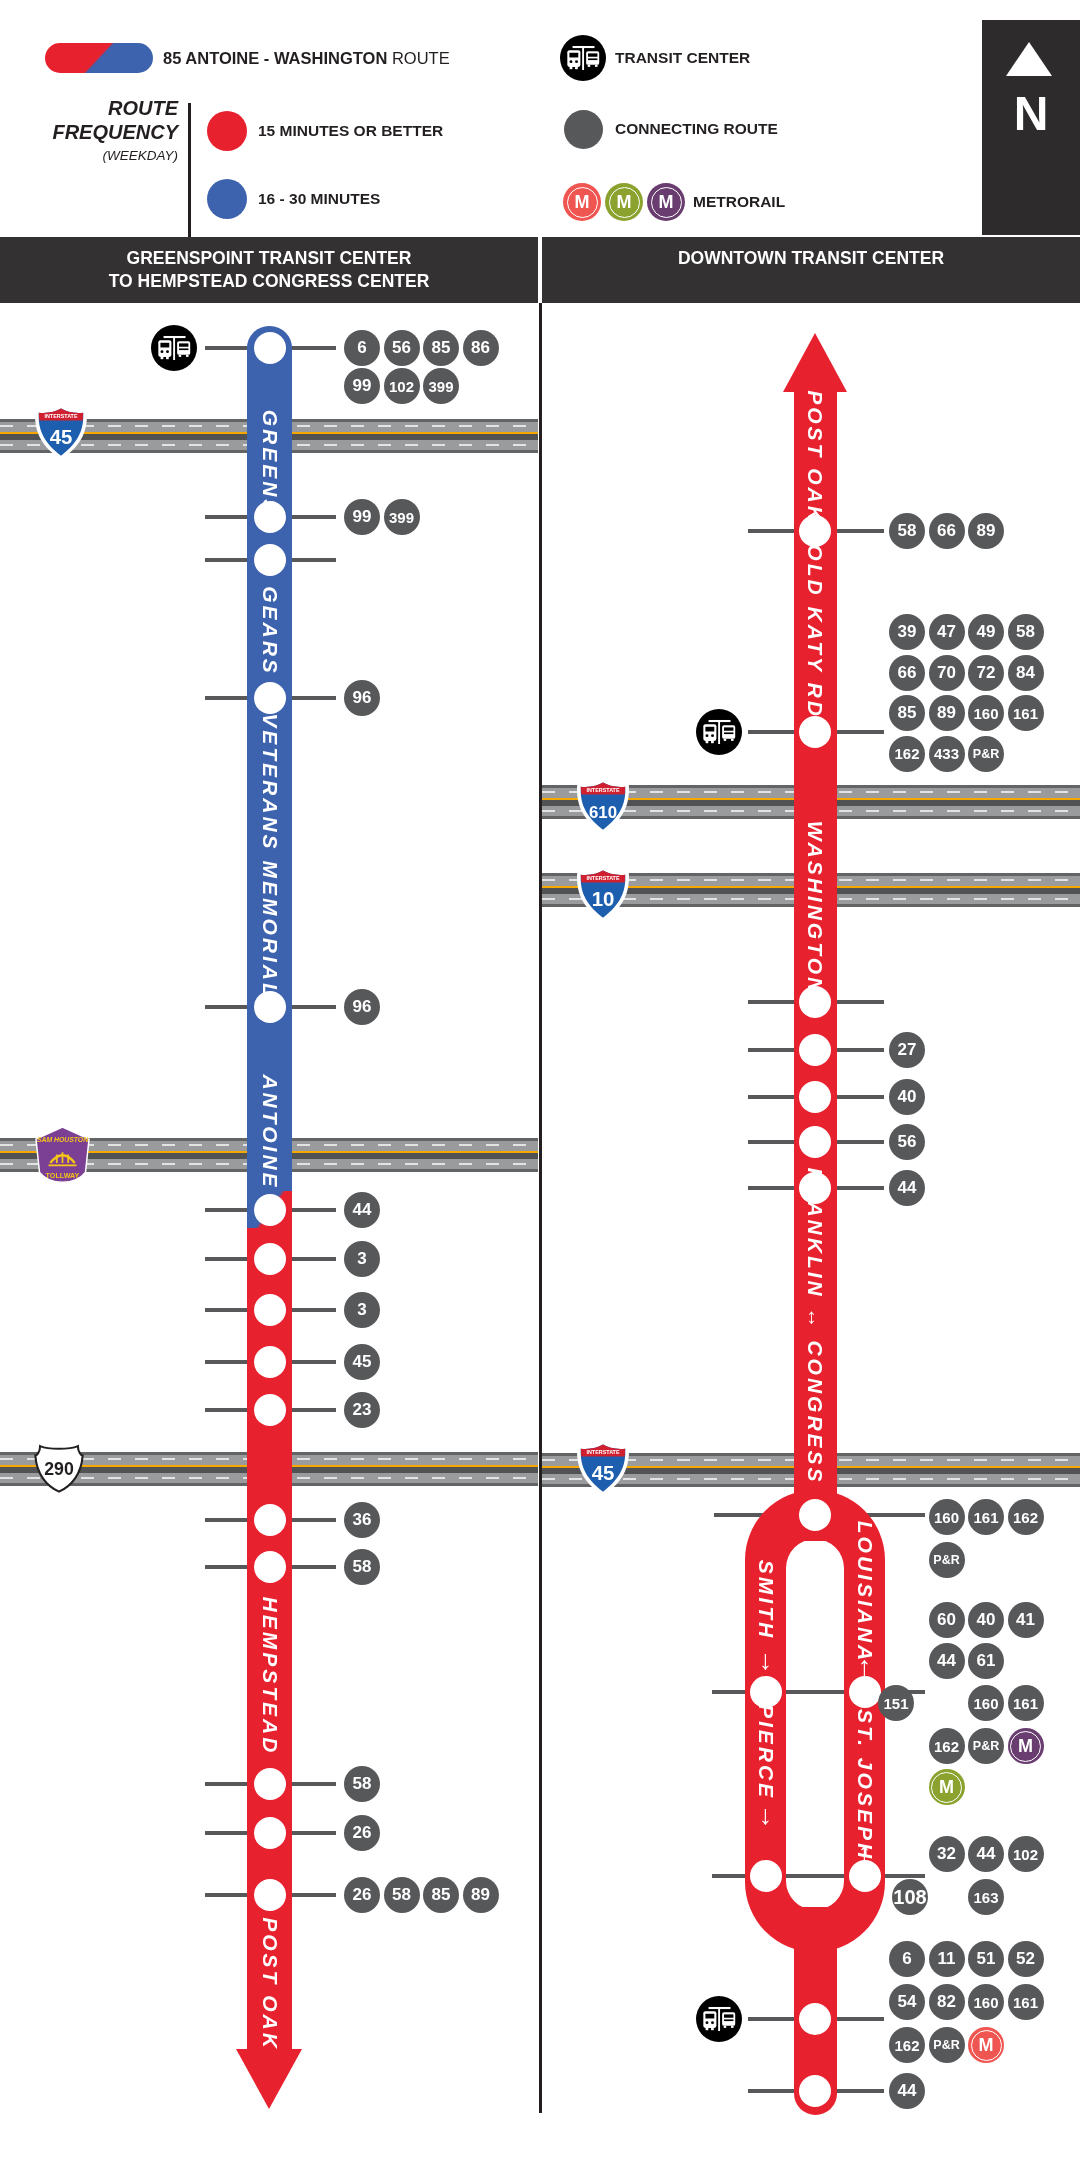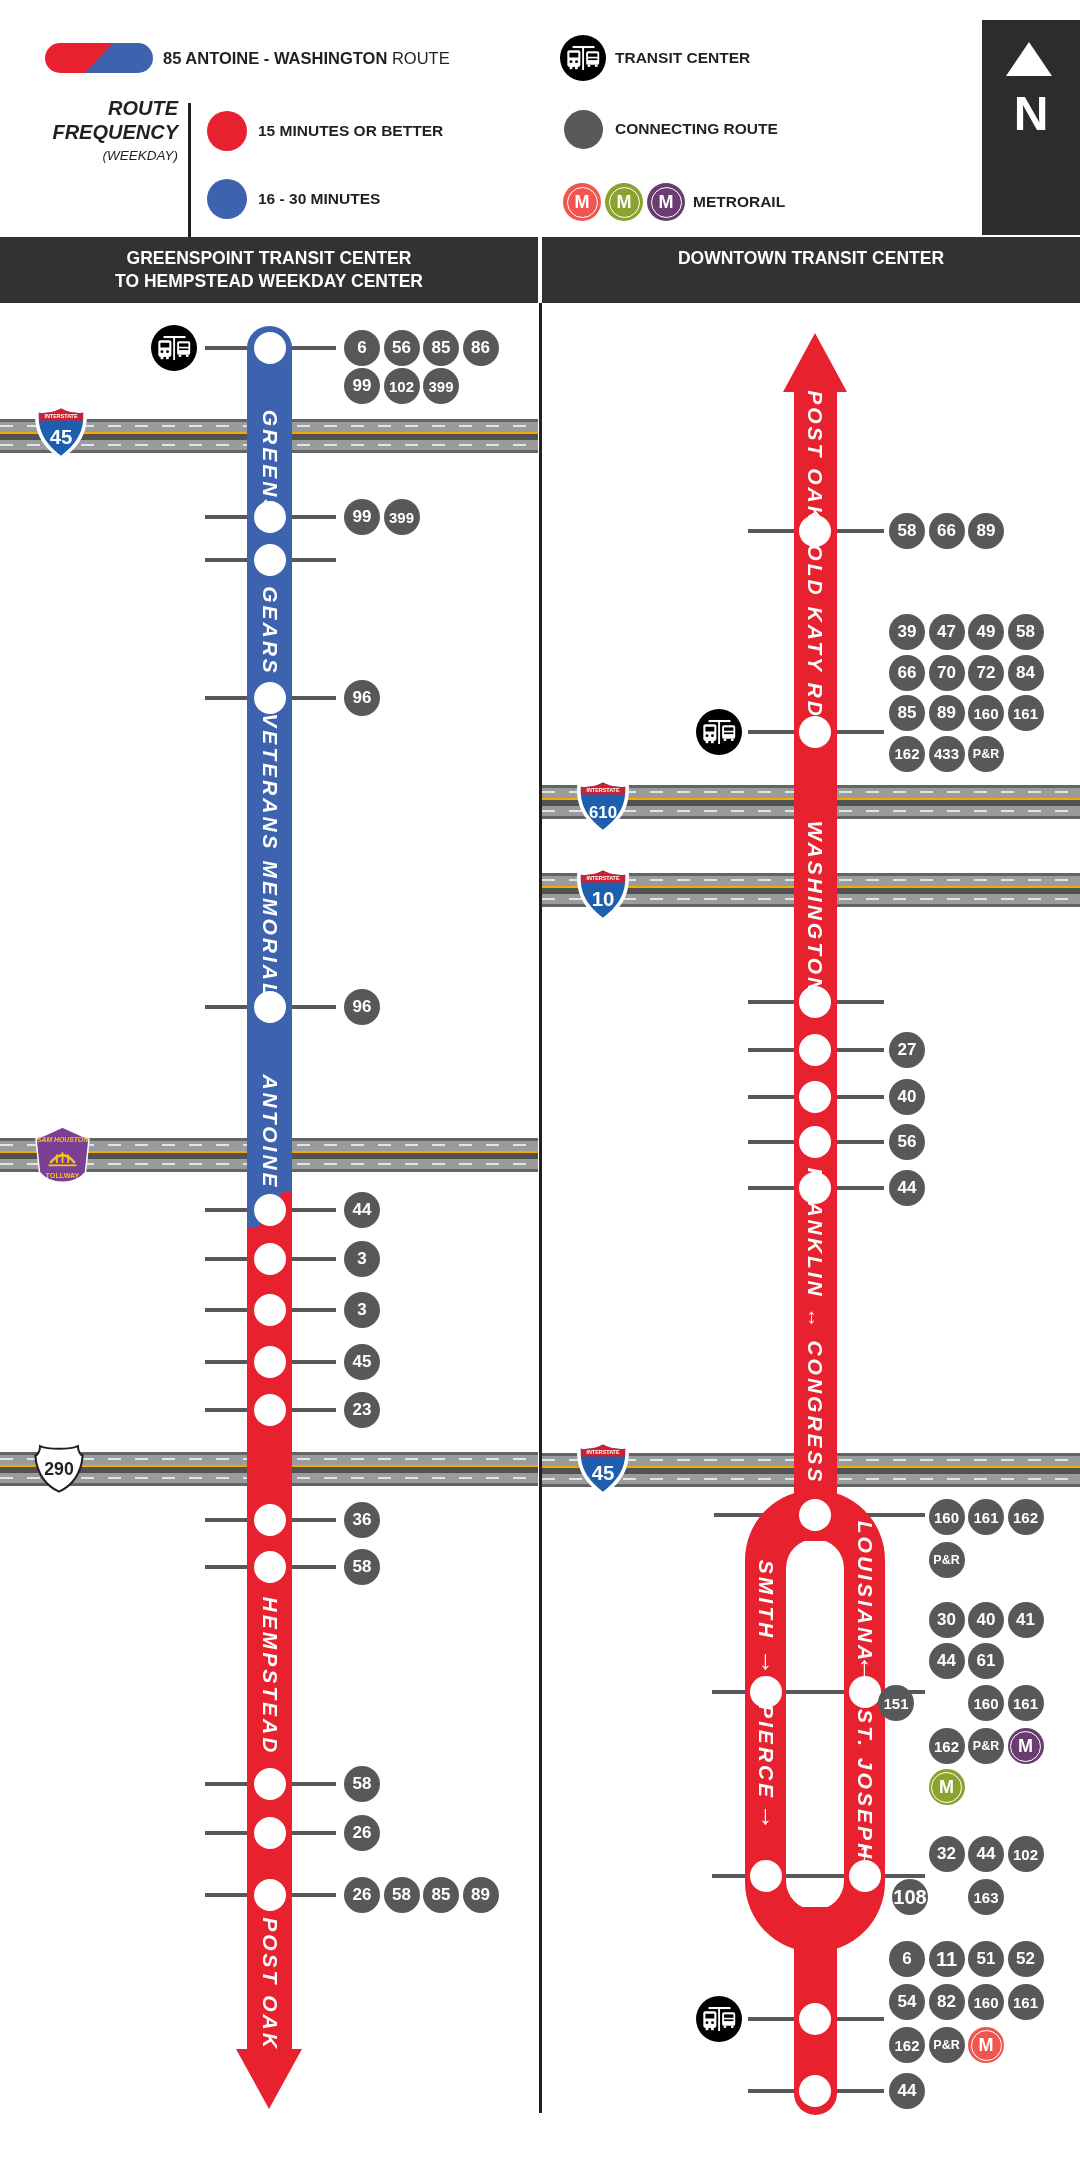--- a/index.html
+++ b/index.html
@@ -104,21 +104,21 @@
   <div class="mring">M</div>
       </div></div>
   <div class="abs legend-text" style="left:693px;top:202px;">METRORAIL</div>
 
   <div class="abs" id="north-box"></div>
   <div class="abs" id="north-tri"></div>
   <div class="abs" id="north-n">N</div>
 
   <div class="abs col-header" style="left:0;">
     <div>GREENSPOINT TRANSIT CENTER</div>
-    <div>TO HEMPSTEAD WEEKDAY CENTER</div>
+    <div>TO HEMPSTEAD CONGRESS CENTER</div>
   </div>
   <div class="abs col-header" style="left:542px;">
     <div>DOWNTOWN TRANSIT CENTER</div>
   </div>
   <div class="abs" id="col-divider"></div>
 
   <div class="abs" id="layer-highways" style="left:0;top:0;">
       <div class="hwy-band" style="left: 0px; top: 419px; width: 538px; position: absolute;"></div>
       <div class="hwy-dash" style="left: 0px; top: 425px; width: 538px; position: absolute;"></div>
       <div class="hwy-dash" style="left: 0px; top: 444px; width: 538px; position: absolute;"></div>
@@ -352,21 +352,21 @@
       <div class="bubble" style="left: 889px; top: 1124px; position: absolute; font-size: 17px;">56</div>
       <div class="dot" style="left: 799px; top: 1172px; position: absolute;"></div>
       <div class="bubble" style="left: 889px; top: 1170px; position: absolute; font-size: 17px;">44</div>
       <div class="dot" style="left: 799px; top: 1499px; position: absolute;"></div>
       <div class="bubble" style="left: 928.5px; top: 1499px; position: absolute; font-size: 15px;">160</div>
       <div class="bubble" style="left: 968px; top: 1499px; position: absolute; font-size: 15px;">161</div>
       <div class="bubble" style="left: 1007.5px; top: 1499px; position: absolute; font-size: 15px;">162</div>
       <div class="bubble" style="left: 928.5px; top: 1542px; position: absolute; font-size: 12.5px;">P&amp;R</div>
       <div class="dot" style="left: 749.5px; top: 1676px; position: absolute;"></div>
       <div class="dot" style="left: 848.5px; top: 1676px; position: absolute;"></div>
-      <div class="bubble" style="left: 928.5px; top: 1602px; position: absolute; font-size: 17px;">30</div>
+      <div class="bubble" style="left: 928.5px; top: 1602px; position: absolute; font-size: 17px;">60</div>
       <div class="bubble" style="left: 968px; top: 1602px; position: absolute; font-size: 17px;">40</div>
       <div class="bubble" style="left: 1007.5px; top: 1602px; position: absolute; font-size: 17px;">41</div>
       <div class="bubble" style="left: 928.5px; top: 1643px; position: absolute; font-size: 17px;">44</div>
       <div class="bubble" style="left: 968px; top: 1643px; position: absolute; font-size: 17px;">61</div>
       <div class="bubble" style="left: 878px; top: 1685px; position: absolute; font-size: 15px;">151</div>
       <div class="bubble" style="left: 968px; top: 1685px; position: absolute; font-size: 15px;">160</div>
       <div class="bubble" style="left: 1007.5px; top: 1685px; position: absolute; font-size: 15px;">161</div>
       <div class="bubble" style="left: 928.5px; top: 1728px; position: absolute; font-size: 15px;">162</div>
       <div class="bubble" style="left: 968px; top: 1728px; position: absolute; font-size: 12.5px;">P&amp;R</div>
       <div class="mcirc" style="left: 1007.5px; top: 1728px; width: 36px; height: 36px; background: rgb(106, 61, 113); position: absolute;">
@@ -393,21 +393,21 @@
  <rect x="9.2" y="30.5" width="2.6" height="2.2" fill="#fff"></rect>
           <rect x="14.4" y="30.5" width="2.6" height="2.2" fill="#fff"></rect>
  <rect x="25" y="15.5" width="12.5" height="13" rx="1.8" fill="#fff"></rect>
  <rect x="26.8" y="17.6" width="9" height="3.2" fill="#000"></rect>
  <rect x="26.8" y="22.4" width="9" height="1.6" fill="#000"></rect>
  <rect x="26.5" y="28.5" width="2.4" height="2" fill="#fff"></rect>
           <rect x="33.5" y="28.5" width="2.4" height="2" fill="#fff"></rect>
 </svg></div>
       <div class="dot" style="left: 799px; top: 2003px; position: absolute;"></div>
       <div class="bubble" style="left: 889px; top: 1941px; position: absolute; font-size: 17px;">6</div>
-      <div class="bubble" style="left: 928.5px; top: 1941px; position: absolute; font-size: 20px;">11</div>
+      <div class="bubble" style="left: 928.5px; top: 1941px; position: absolute; font-size: 17px;">11</div>
       <div class="bubble" style="left: 968px; top: 1941px; position: absolute; font-size: 17px;">51</div>
       <div class="bubble" style="left: 1007.5px; top: 1941px; position: absolute; font-size: 17px;">52</div>
       <div class="bubble" style="left: 889px; top: 1984px; position: absolute; font-size: 17px;">54</div>
       <div class="bubble" style="left: 928.5px; top: 1984px; position: absolute; font-size: 17px;">82</div>
       <div class="bubble" style="left: 968px; top: 1984px; position: absolute; font-size: 15px;">160</div>
       <div class="bubble" style="left: 1007.5px; top: 1984px; position: absolute; font-size: 15px;">161</div>
       <div class="bubble" style="left: 889px; top: 2027px; position: absolute; font-size: 15px;">162</div>
       <div class="bubble" style="left: 928.5px; top: 2027px; position: absolute; font-size: 12.5px;">P&amp;R</div>
       <div class="mcirc" style="left: 968px; top: 2027px; width: 36px; height: 36px; background: rgb(239, 86, 81); position: absolute;">
         <div class="mring">M</div>

